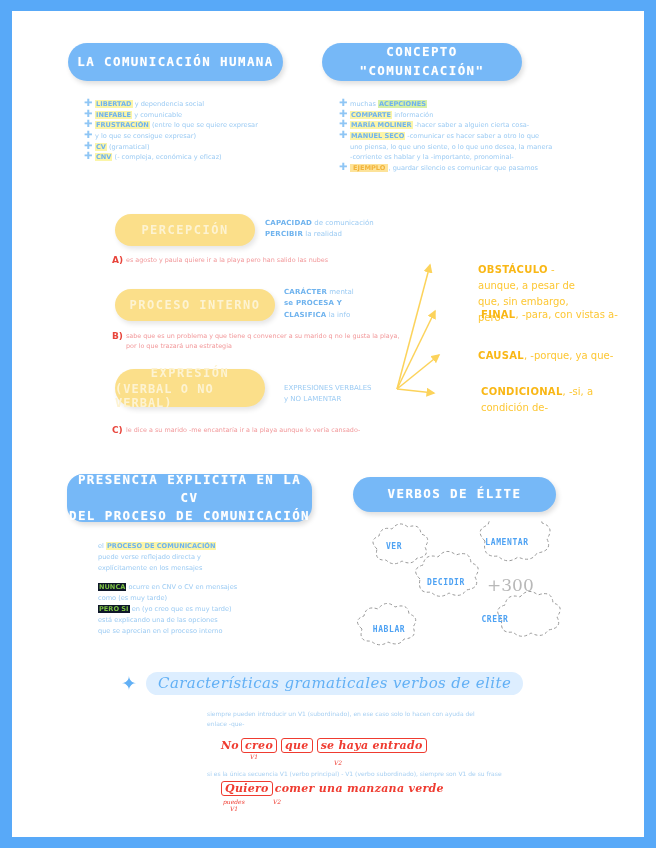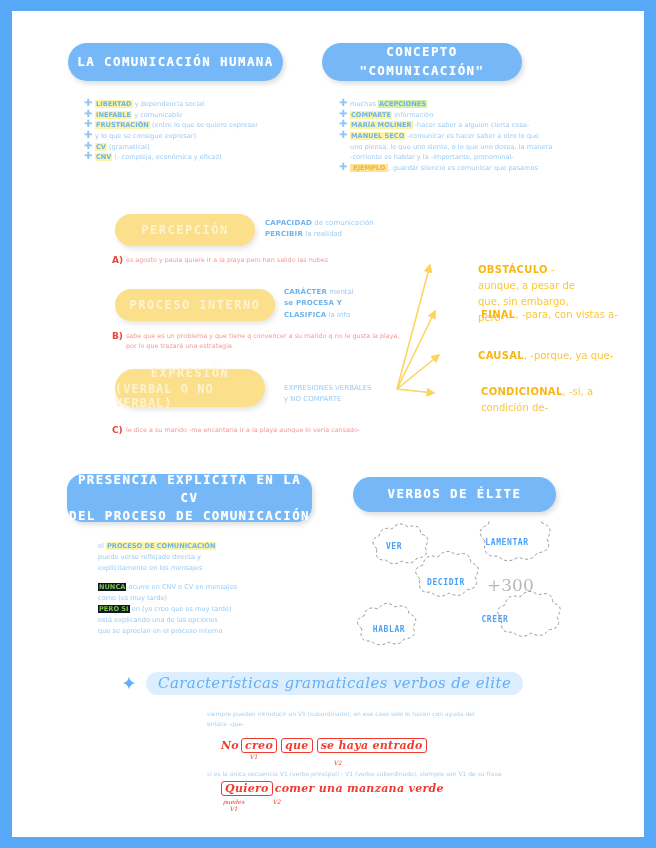--- a/index.html
+++ b/index.html
@@ -216,21 +216,21 @@
     <span class="tag">B)</span>
     <span class="txt">sabe que es un problema y que tiene q convencer a su marido q no le gusta la playa, por lo que trazará una estrategia</span>
   </div>
 
   <div class="pill-yellow" style="left:103px;top:358px;width:150px;height:38px;">
     <span>EXPRESIÓN</span>
     <span class="sub">(VERBAL O NO VERBAL)</span>
   </div>
   <div class="note" style="left:272px;top:372px;width:170px;">
     <div><span>EXPRESIONES VERBALES</span></div>
-    <div><span>y NO COMPARTE</span></div>
+    <div><span>y NO LAMENTAR</span></div>
   </div>
   <div class="redrow" style="left:100px;top:414px;width:300px;">
     <span class="tag">C)</span>
     <span class="txt">le dice a su marido -me encantaría ir a la playa aunque lo vería cansado-</span>
   </div>
 
   <svg class="fan" viewBox="0 0 300 160" style="left:330px;top:240px;width:300px;height:160px;">
     <defs>
       <marker id="ah" markerWidth="7" markerHeight="7" refX="5" refY="3" orient="auto">
         <path d="M0,0 L6,3 L0,6 z" fill="#fcd35b"></path>

